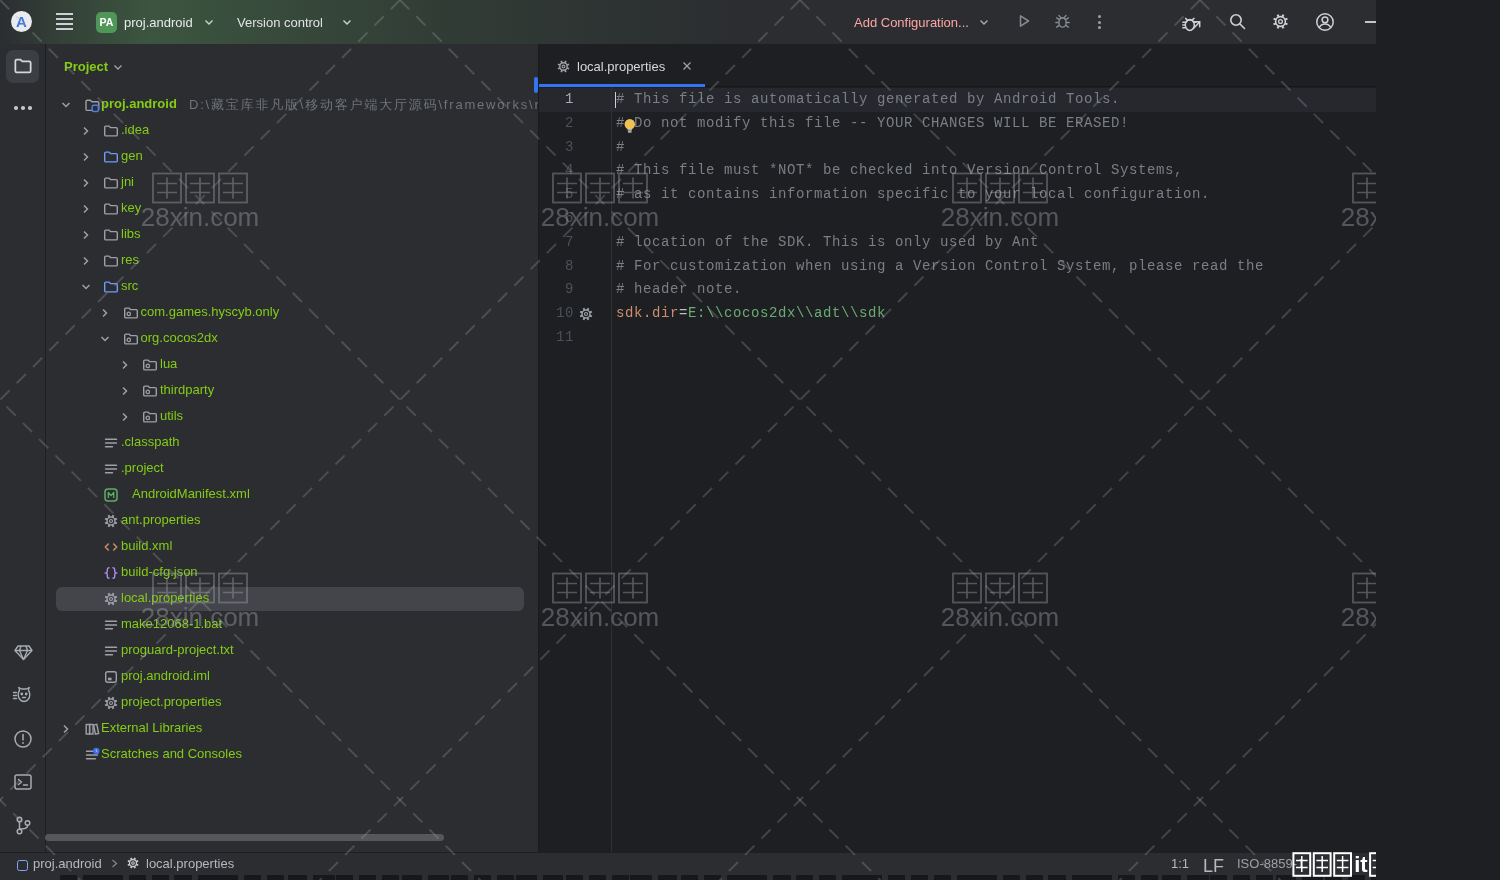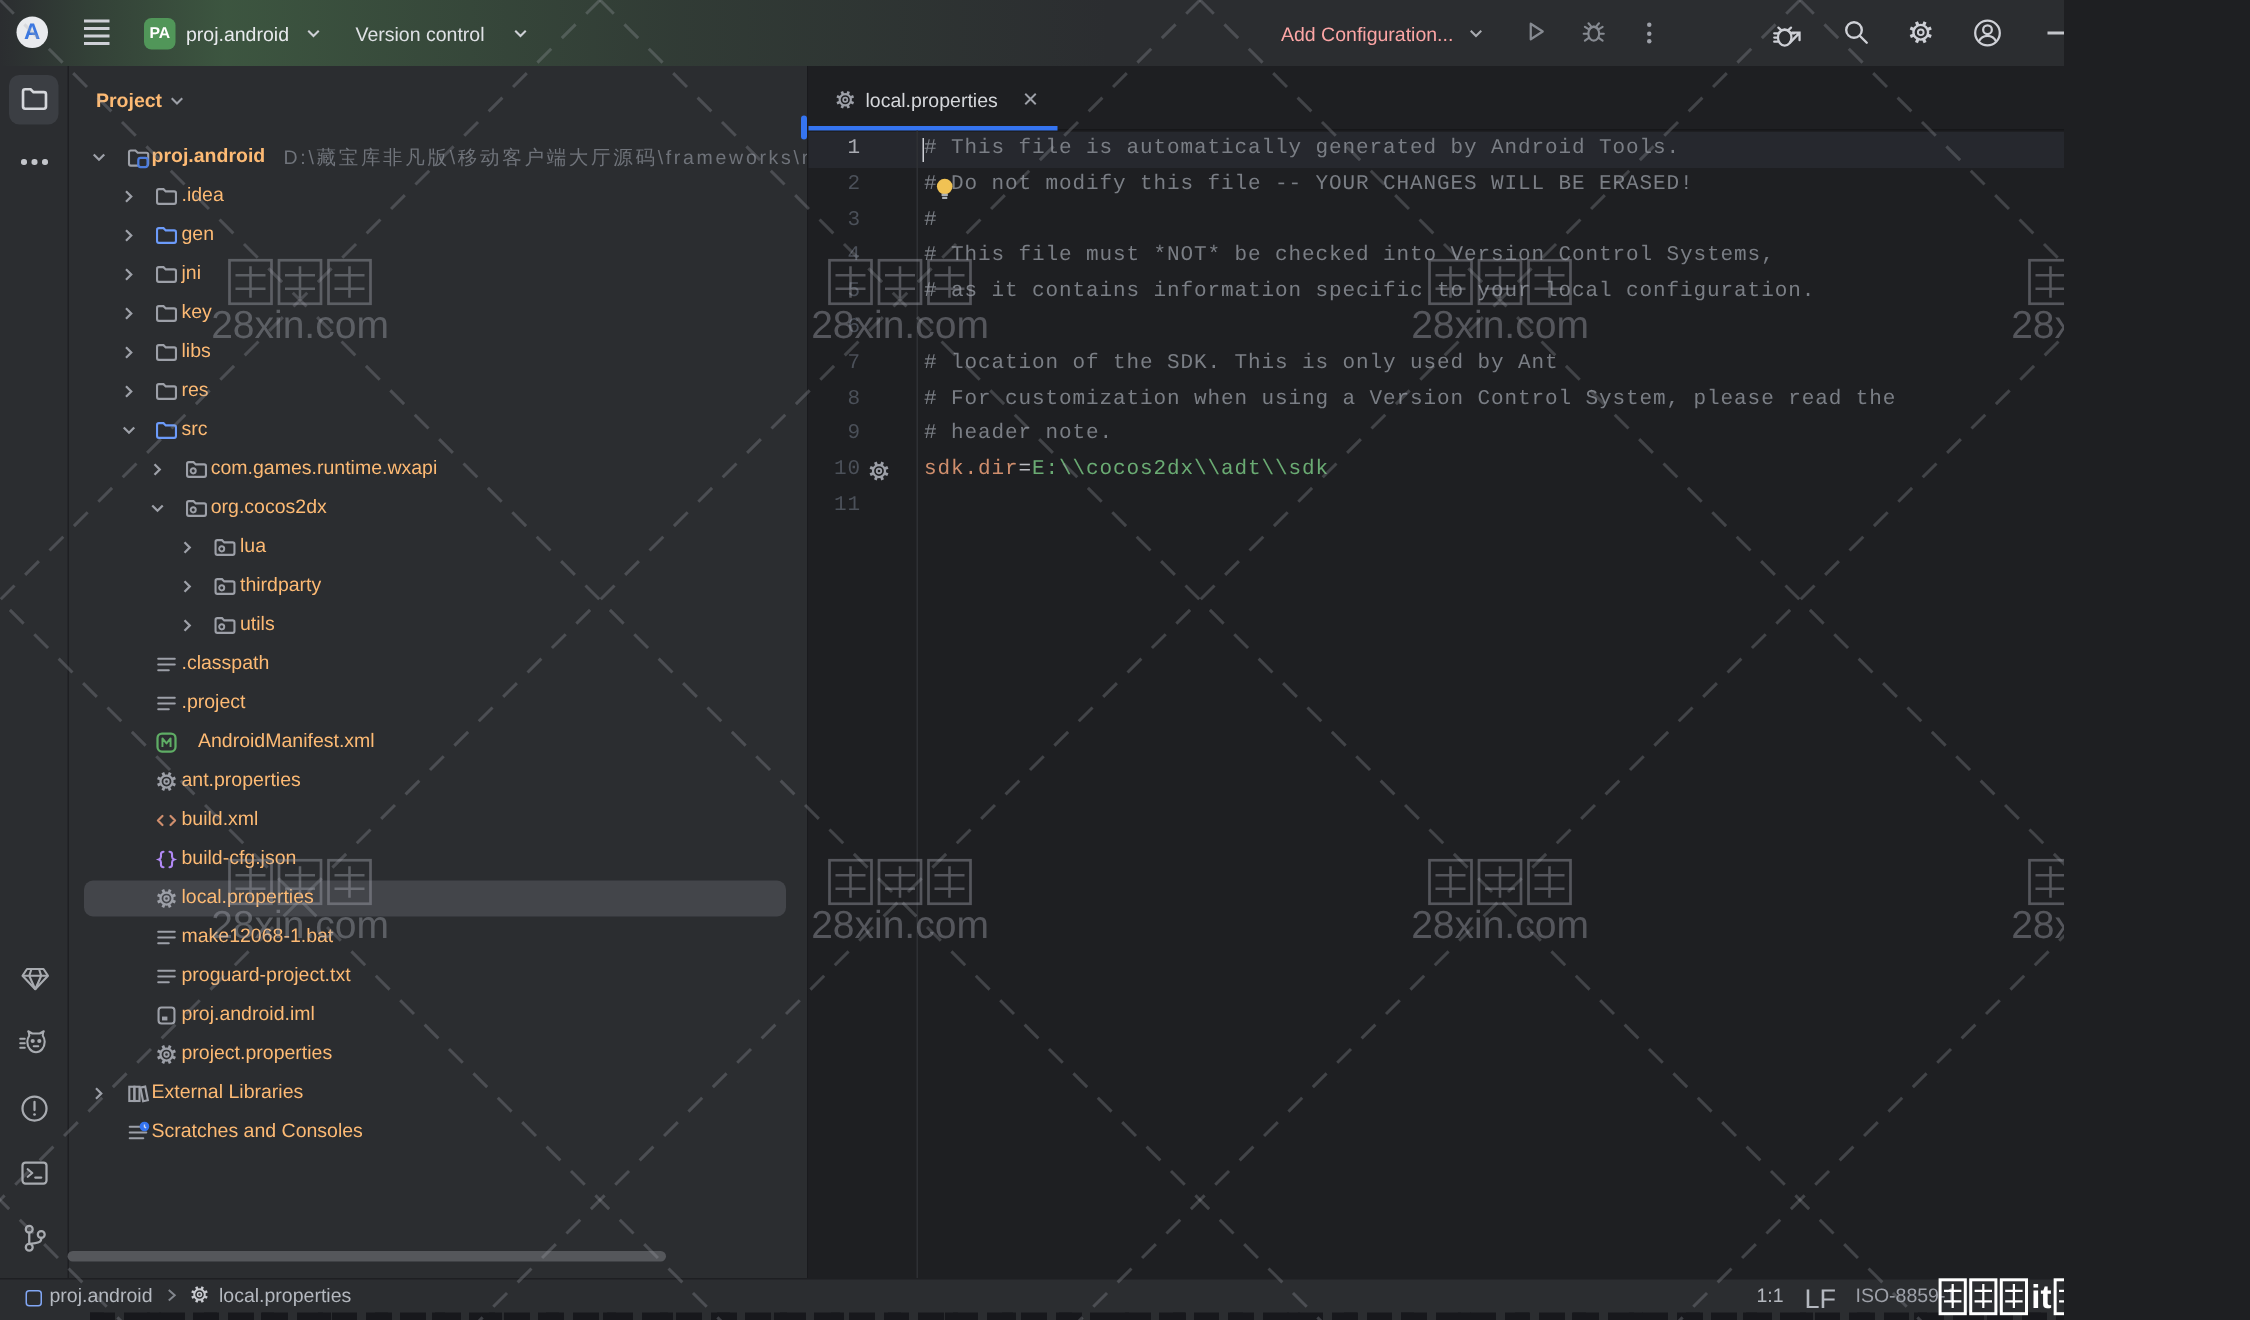--- a/index.html
+++ b/index.html
@@ -5,21 +5,21 @@
 #app{position:relative;width:1376px;height:880px;font-family:"Liberation Sans",sans-serif;overflow:hidden}
 .abs{position:absolute}
 .tb{position:absolute;top:0;left:0;width:1500px;height:44px;background:#2b2d30}
 .tbgreen{position:absolute;top:0;left:0;width:760px;height:44px;
  background:linear-gradient(90deg,rgba(70,112,72,0) 0px,rgba(72,116,74,0.28) 60px,rgba(76,122,78,0.52) 150px,rgba(74,118,76,0.42) 260px,rgba(70,110,72,0.22) 450px,rgba(70,110,72,0) 740px)}
 .lstripe{position:absolute;top:44px;left:0;width:45px;height:808px;background:#2b2d30;border-right:1px solid #1e1f22}
 .rstripe{position:absolute;top:44px;left:1459px;width:41px;height:808px;background:#2b2d30;border-left:1px solid #1e1f22}
 .panel{position:absolute;top:44px;left:46px;width:492px;height:808px;background:#2b2d30;border-right:1px solid #191a1d}
 .editor{position:absolute;top:44px;left:539px;width:920px;height:808px;background:#1e1f22}
 .status{position:absolute;top:852px;left:0;width:1500px;height:28px;background:#2b2d30;border-top:1px solid #1e1f22}
-.t13{font-size:13px;color:#fdba74}
+.t13{font-size:13px;color:#84cc16}
 .mono{font-family:"Liberation Mono",monospace;font-size:14px;letter-spacing:0.6px;white-space:pre}
 .cmt{color:#7a7e85}
 svg{display:block}
 </style></head><body>
 <div id="app">
 
 <div class="tb"></div>
     <div class="tbgreen"></div>
 <div class="abs" style="left:0;top:44px;width:1500px;height:1px;background:#232528"></div>
 <div class="abs" style="left:11px;top:11px;width:21px;height:21px;border-radius:50%;background:#e9ebee"></div>
@@ -205,21 +205,21 @@
       <path d="M1.7 4.3 C1.7 3.6 2.2 3.1 2.9 3.1 H6 L7.5 4.6 H13.1 C13.8 4.6 14.3 5.1 14.3 5.8 V11.7 C14.3 12.4 13.8 12.9 13.1 12.9 H2.9 C2.2 12.9 1.7 12.4 1.7 11.7 Z" stroke="#6c9bfa" stroke-width="1.4" fill="none"></path>
     </svg>
 <div class="abs t13" style="left:121px;top:278px;white-space:nowrap">src</div>
 <svg class="abs" style="left:99px;top:307px" width="12" height="12" viewBox="0 0 12 12">
       <path d="M4 2.5 L7.5 6 L4 9.5" stroke="#9da0a8" stroke-width="1.5" fill="none"></path>
     </svg>
 <svg class="abs" style="left:122.5px;top:305px" width="16" height="16" viewBox="0 0 16 16">
       <path d="M1.7 4.3 C1.7 3.6 2.2 3.1 2.9 3.1 H6 L7.5 4.6 H13.1 C13.8 4.6 14.3 5.1 14.3 5.8 V11.7 C14.3 12.4 13.8 12.9 13.1 12.9 H2.9 C2.2 12.9 1.7 12.4 1.7 11.7 Z" stroke="#9da0a8" stroke-width="1.4" fill="none"></path>
       <circle cx="5.8" cy="8.9" r="1.7" stroke="#9da0a8" stroke-width="1.3" fill="none"></circle>
     </svg>
-<div class="abs t13" style="left:140.5px;top:304px;white-space:nowrap">com.games.runtime.wxapi</div>
+<div class="abs t13" style="left:140.5px;top:304px;white-space:nowrap">com.games.hyscyb.only</div>
 <svg class="abs" style="left:99px;top:333px" width="12" height="12" viewBox="0 0 12 12">
       <path d="M2.5 4 L6 7.5 L9.5 4" stroke="#9da0a8" stroke-width="1.5" fill="none"></path>
     </svg>
 <svg class="abs" style="left:122.5px;top:331px" width="16" height="16" viewBox="0 0 16 16">
       <path d="M1.7 4.3 C1.7 3.6 2.2 3.1 2.9 3.1 H6 L7.5 4.6 H13.1 C13.8 4.6 14.3 5.1 14.3 5.8 V11.7 C14.3 12.4 13.8 12.9 13.1 12.9 H2.9 C2.2 12.9 1.7 12.4 1.7 11.7 Z" stroke="#9da0a8" stroke-width="1.4" fill="none"></path>
       <circle cx="5.8" cy="8.9" r="1.7" stroke="#9da0a8" stroke-width="1.3" fill="none"></circle>
     </svg>
 <div class="abs t13" style="left:140.5px;top:330px;white-space:nowrap">org.cocos2dx</div>
 <svg class="abs" style="left:118.5px;top:359px" width="12" height="12" viewBox="0 0 12 12">
       <path d="M4 2.5 L7.5 6 L4 9.5" stroke="#9da0a8" stroke-width="1.5" fill="none"></path>

